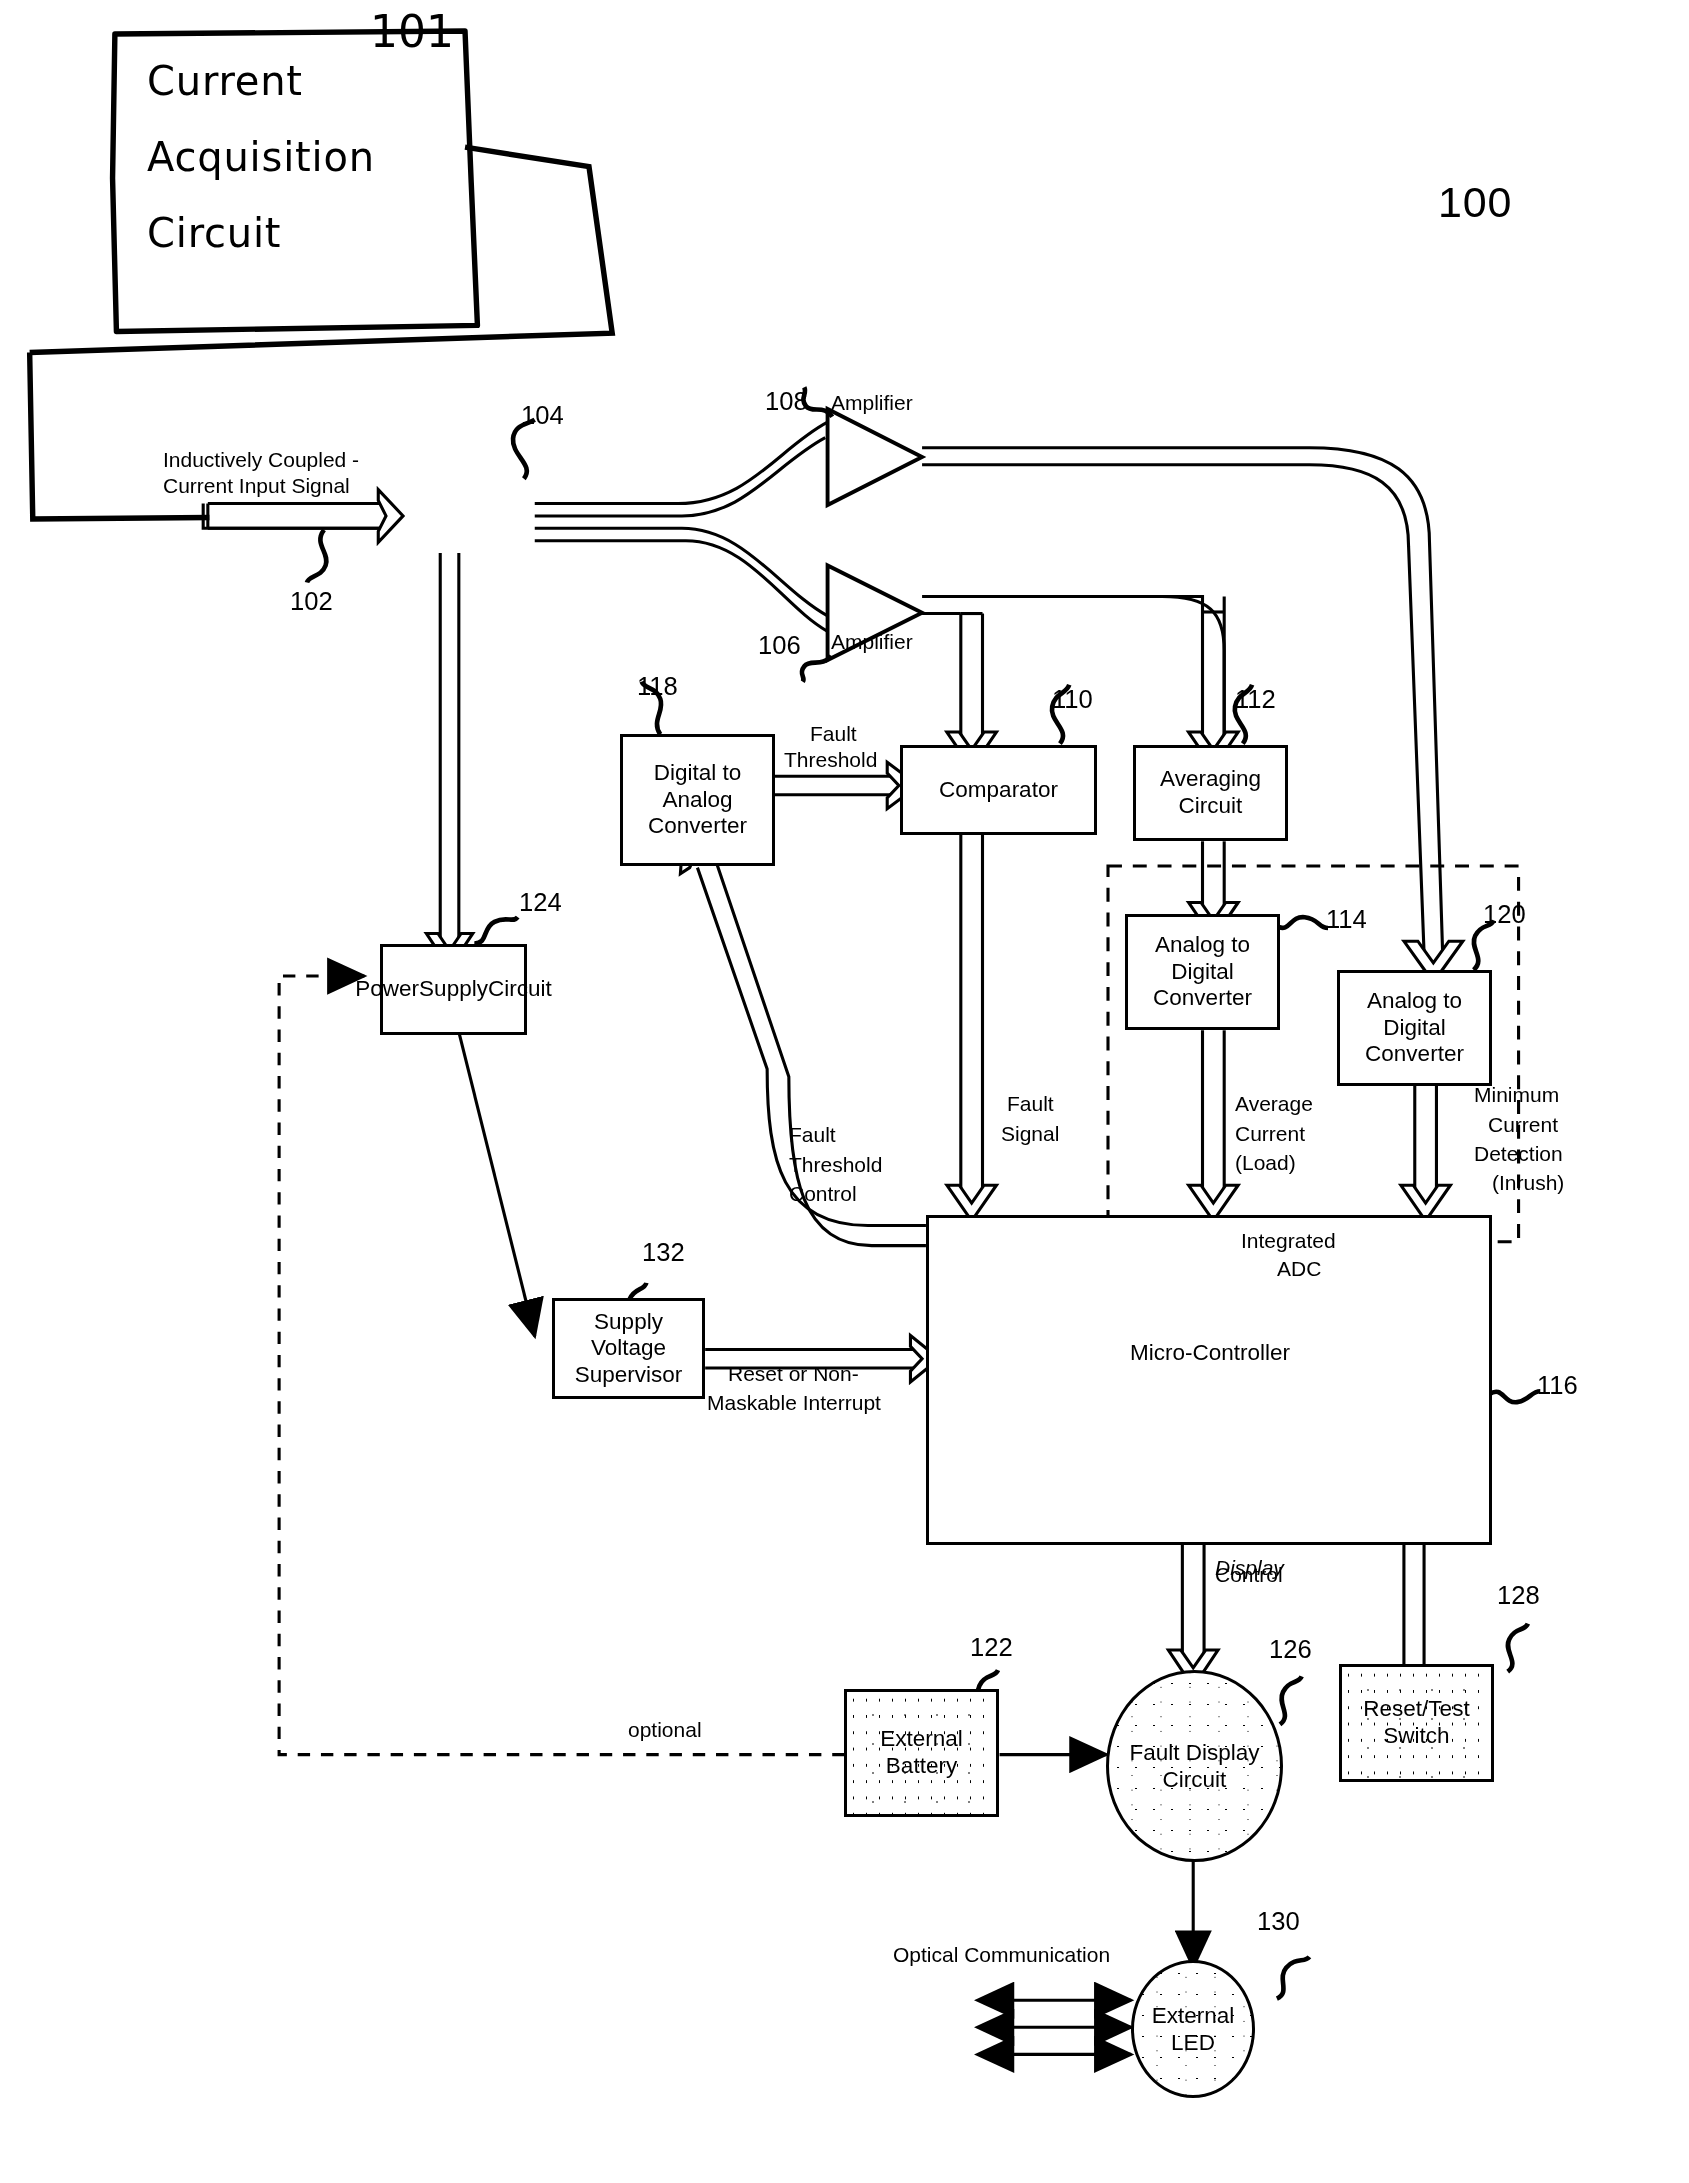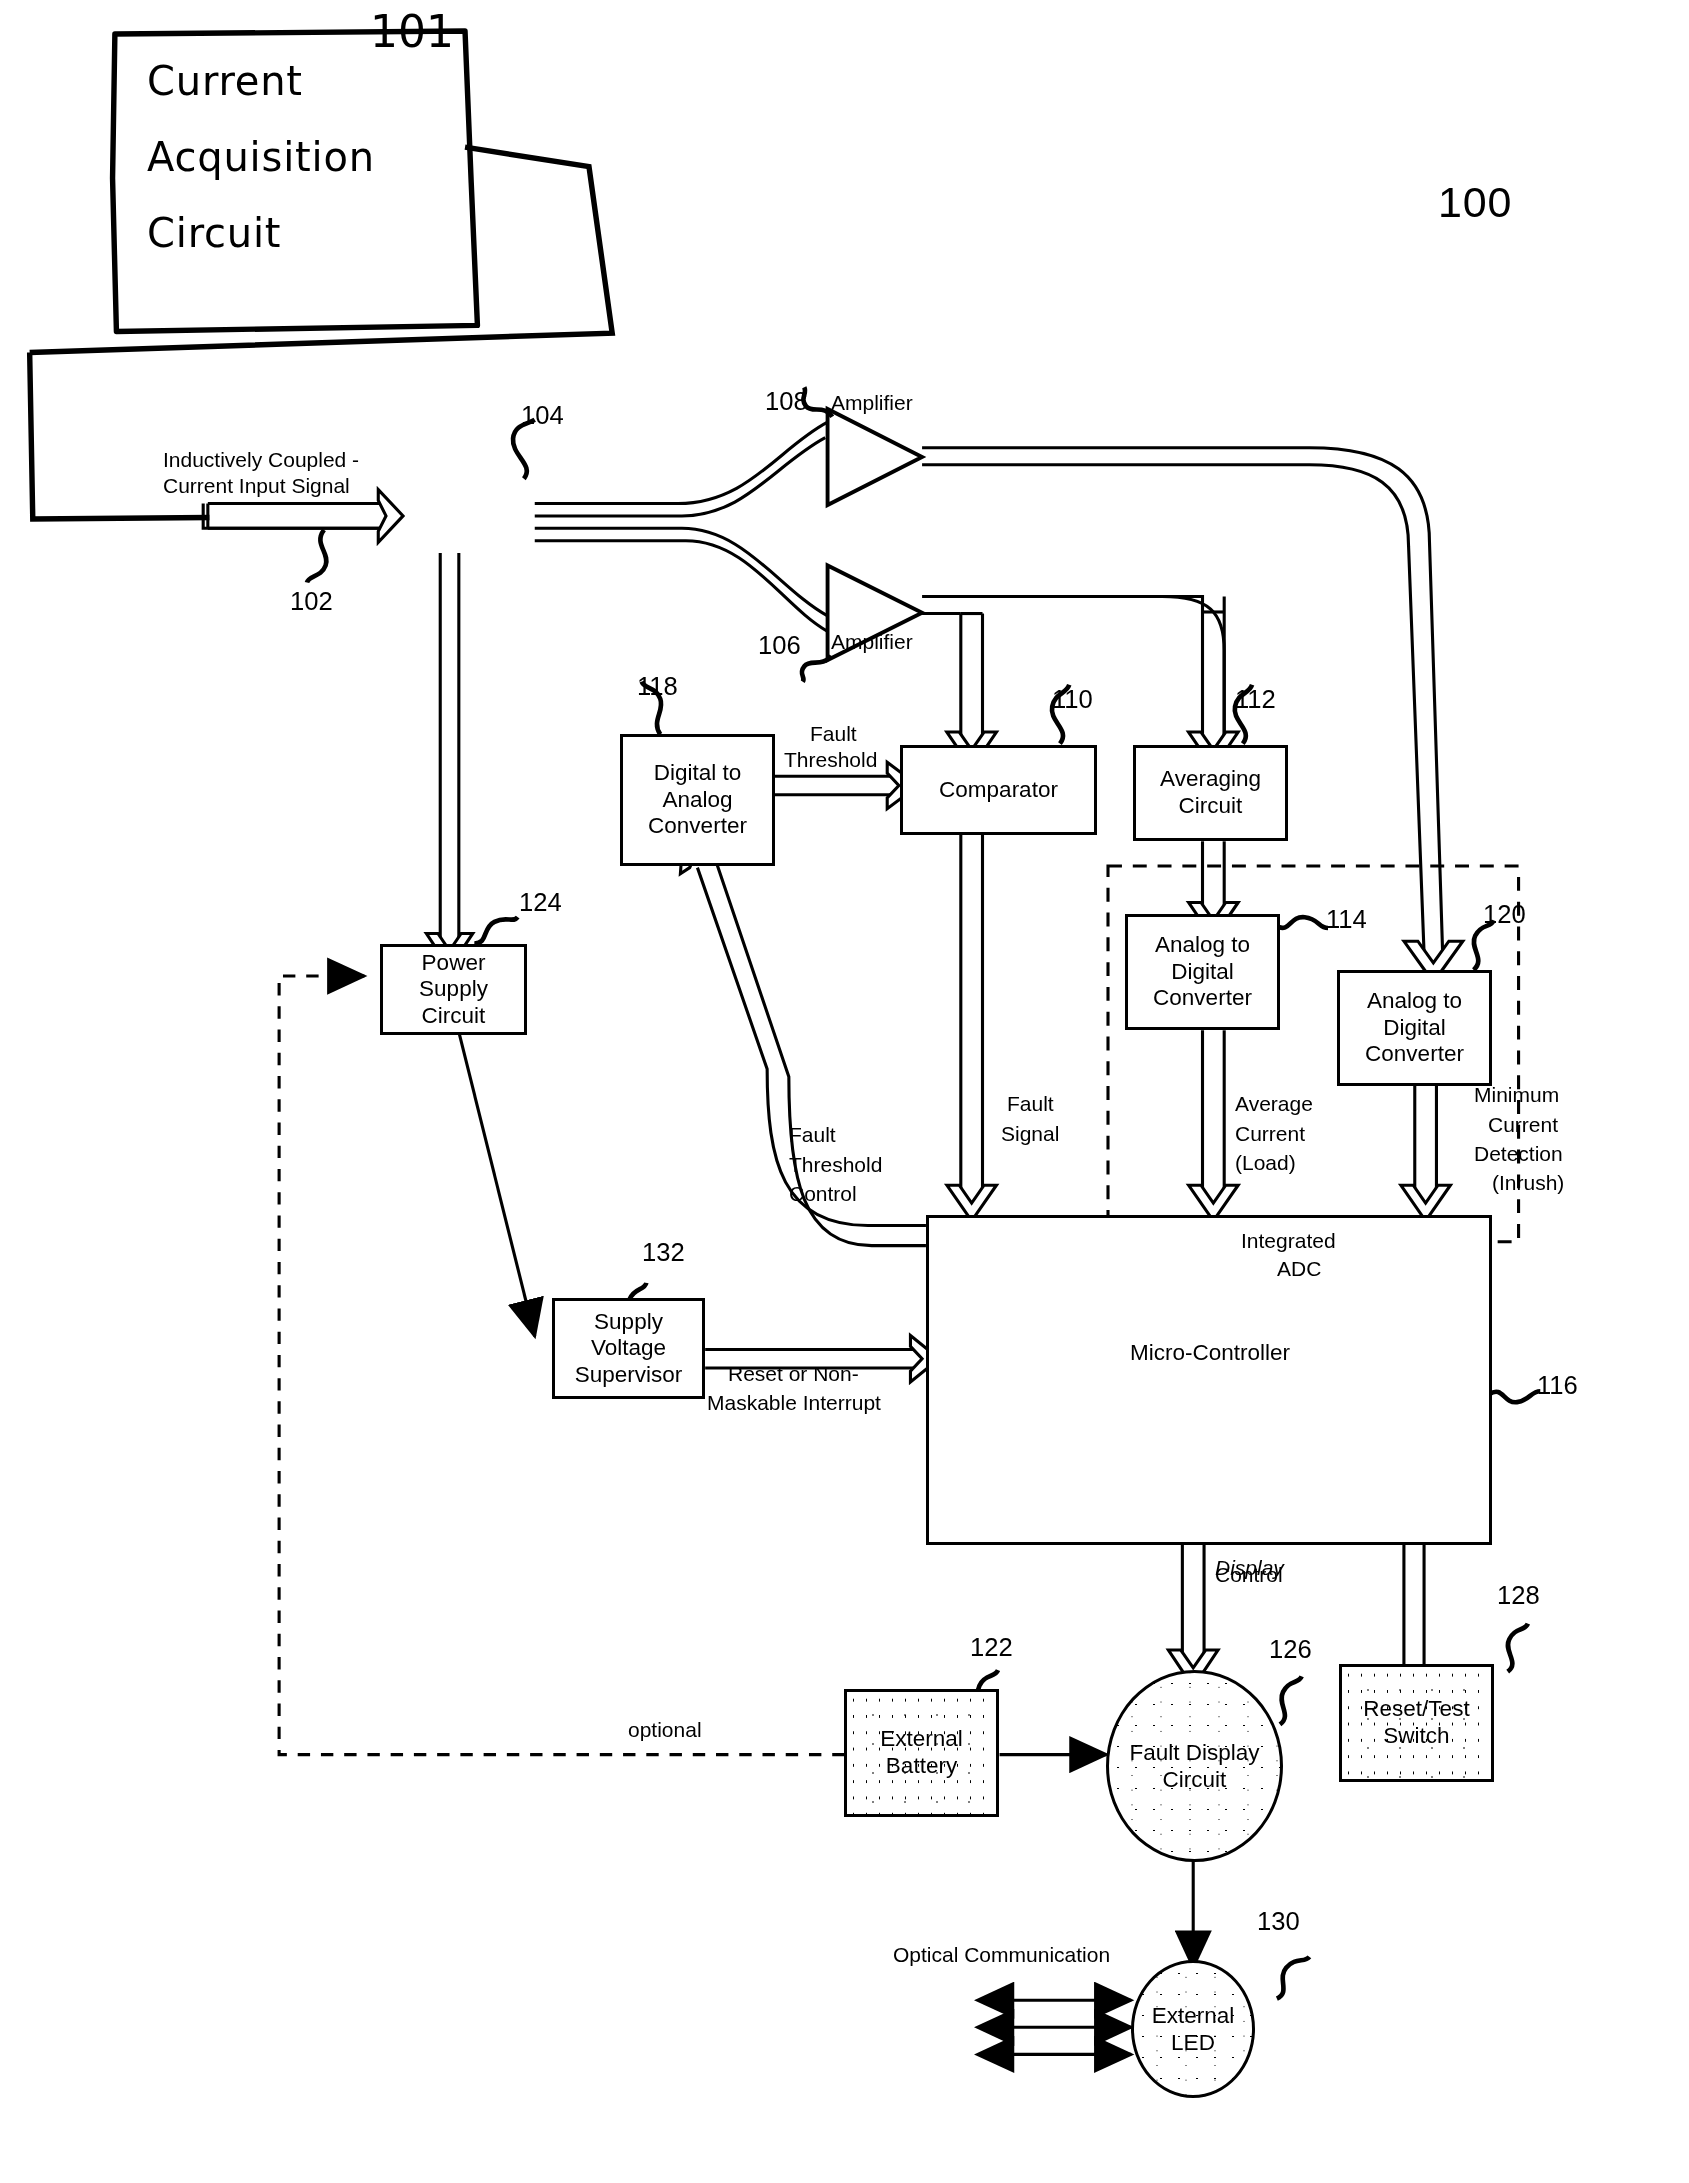--- a/index.html
+++ b/index.html
@@ -278,21 +278,21 @@
   </div>
   <div class="refnum" style="left:1326px;top:905px;">114</div>
 
   <div class="box" style="left:1337px;top:970px;width:155px;height:116px;flex-direction:column;">
     <span>Analog to</span>
     <span>Digital</span>
     <span>Converter</span>
   </div>
   <div class="refnum" style="left:1483px;top:900px;">120</div>
 
-  <div class="box" style="left:380px;top:944px;width:147px;height:91px;flex-direction:column;justify-content:center;">
+  <div class="box" style="left:380px;top:944px;width:147px;height:91px;flex-direction:row;justify-content:center;">
     <span>Power</span>
     <span>Supply</span>
     <span>Circuit</span>
   </div>
   <div class="refnum" style="left:519px;top:888px;">124</div>
 
   <div class="box" style="left:552px;top:1298px;width:153px;height:101px;flex-direction:column;">
     <span>Supply</span>
     <span>Voltage</span>
     <span>Supervisor</span>

